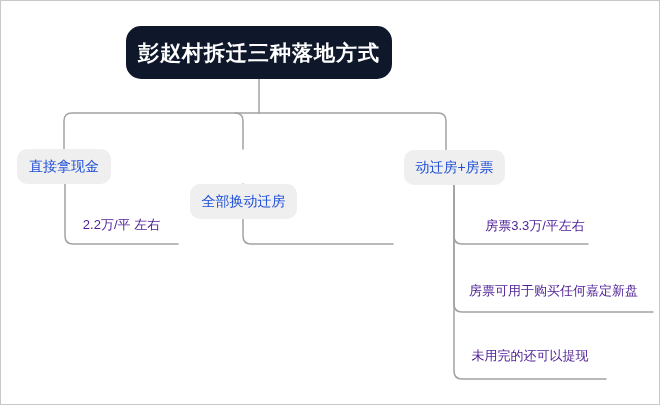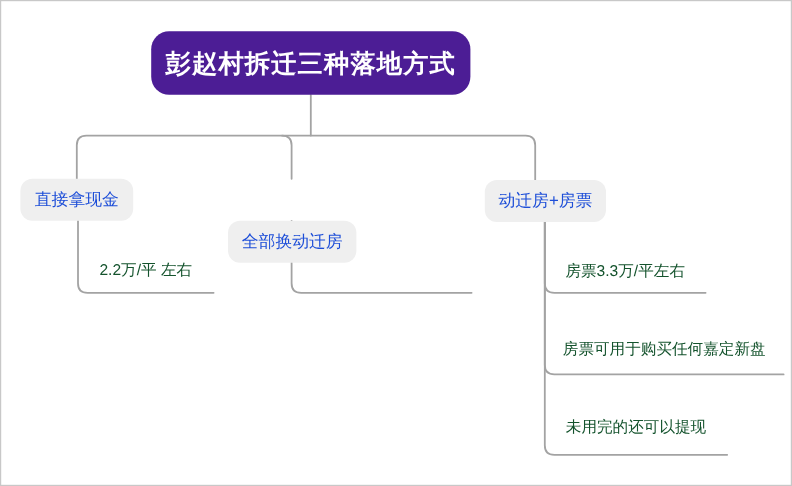--- a/index.html
+++ b/index.html
@@ -32,49 +32,49 @@
     justify-content: center;
     box-sizing: border-box;
     cursor: default;
     white-space: nowrap;
   }
   .root-node {
     left: 125px;
     top: 25px;
     width: 266px;
     height: 53px;
-    background: #4c1d95;
+    background: #0f172a;
     border-radius: 15px;
     color: #ffffff;
     font-size: 21px;
     font-weight: bold;
     letter-spacing: 1px;
   }
   .branch-node {
     height: 35px;
     background: #efefef;
     border-radius: 10px;
     color: #1d4ed8;
     font-size: 14px;
   }
   .branch-1 { left: 16px;  top: 148px; width: 94px;  }
   .branch-2 { left: 189px; top: 148px; width: 107px; margin-top: 35px; }
   .branch-3 { left: 403px; top: 149px; width: 101px; }
   .child-label {
     position: absolute;
-    color: #14532d;
+    color: #4c1d95;
     font-size: 13px;
     line-height: 16px;
     height: 16px;
     text-align: center;
     white-space: nowrap;
   }
   .child-1a { left: 64px;  top: 216px; width: 113px; }
   .child-2a { left: 243px; top: 216px; width: 149px; }
-  .child-3a { left: 453px; top: 217px; width: 134px; }
+  .child-3a { left: 453px; top: 217px; width: 134px; padding-left: 14px; }
   .child-3b { left: 453px; top: 282px; width: 199px; }
   .child-3c { left: 453px; top: 347px; width: 152px; }
 </style>
 </head>
 <body>
 
 <div class="canvas">
 
   <svg class="connectors" viewBox="0 0 660 405" xmlns="http://www.w3.org/2000/svg" fill="none" stroke="#a3a3a3" stroke-width="1.5" stroke-linecap="round">
     <path d="M258,78 L258,112"></path>

